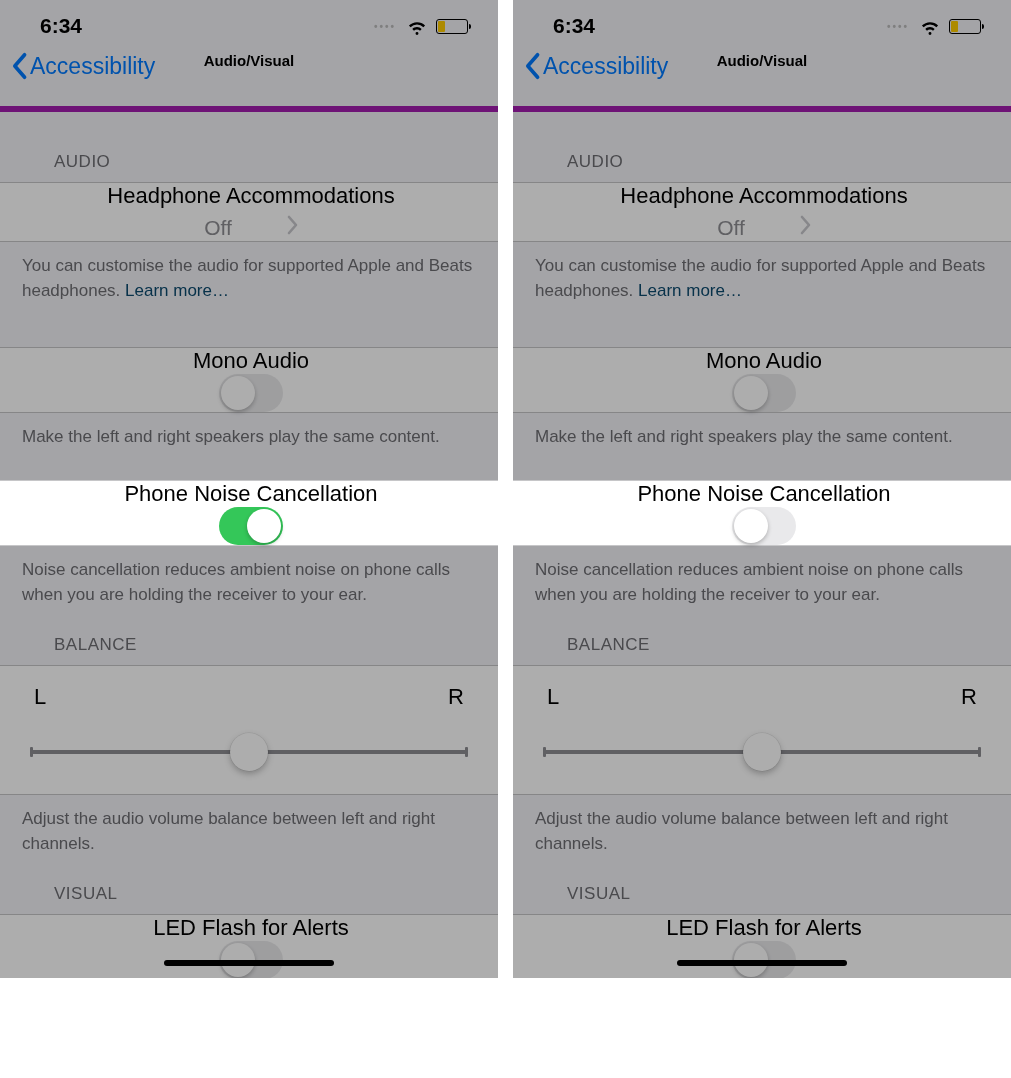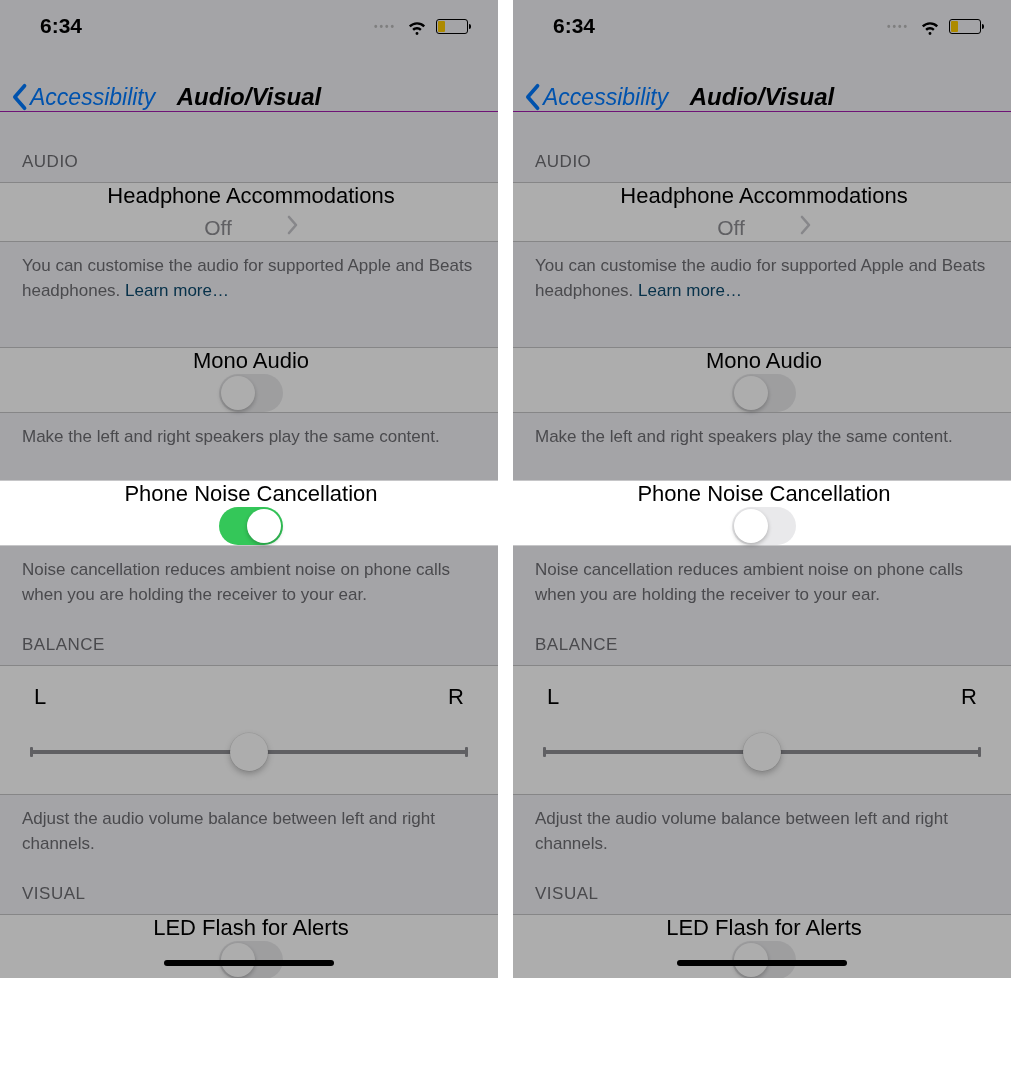--- a/index.html
+++ b/index.html
@@ -53,44 +53,44 @@
     content:""; position:absolute; right:-4px; top:4px;
     width:2.5px; height:5px; background:#000; border-radius:0 2px 2px 0;
   }
   .battery-fill {
     position:absolute; left:1px; top:1px; bottom:1px;
     width: 22%; background:#ffcc00; border-radius:1px;
   }
   
   .nav-bar {
     height: 60px;
-    display: flex; align-items: flex-end;
+    display: flex; align-items: flex-start;
     padding: 0 10px;
-    border-bottom: 1px solid #a21caf;
+    border-bottom: 6px solid #a21caf;
     background:#f2f2f7;
     position:relative;
-    font-style:italic;
   }
   .back {
     display:flex; align-items:center;
     color:#007aff; font-size:23px;
   }
   .back svg { width:18px; height:28px; margin-right:2px;}
   .nav-title {
     position:absolute; left:0; right:0; text-align:center;
-    font-size:24px; font-weight:600;
+    font-size:15px; font-weight:600;
     pointer-events:none;
   }
   
   .section-header {
     padding: 40px 22px 10px 22px;
     font-size: 17px;
     color: #6d6d72;
     text-transform: uppercase;
     letter-spacing: 0.5px;
+    margin-left: 32px;
   }
   .section-header.short { padding-top: 28px; }
   .row {
     background:#fff;
     border-top: 0.5px solid #c6c6c8;
     border-bottom: 0.5px solid #c6c6c8;
     min-height: 60px;
     display:flex; align-items:center; justify-content:space-between;
     padding: 0 18px 0 22px;
     font-size: 22px;

